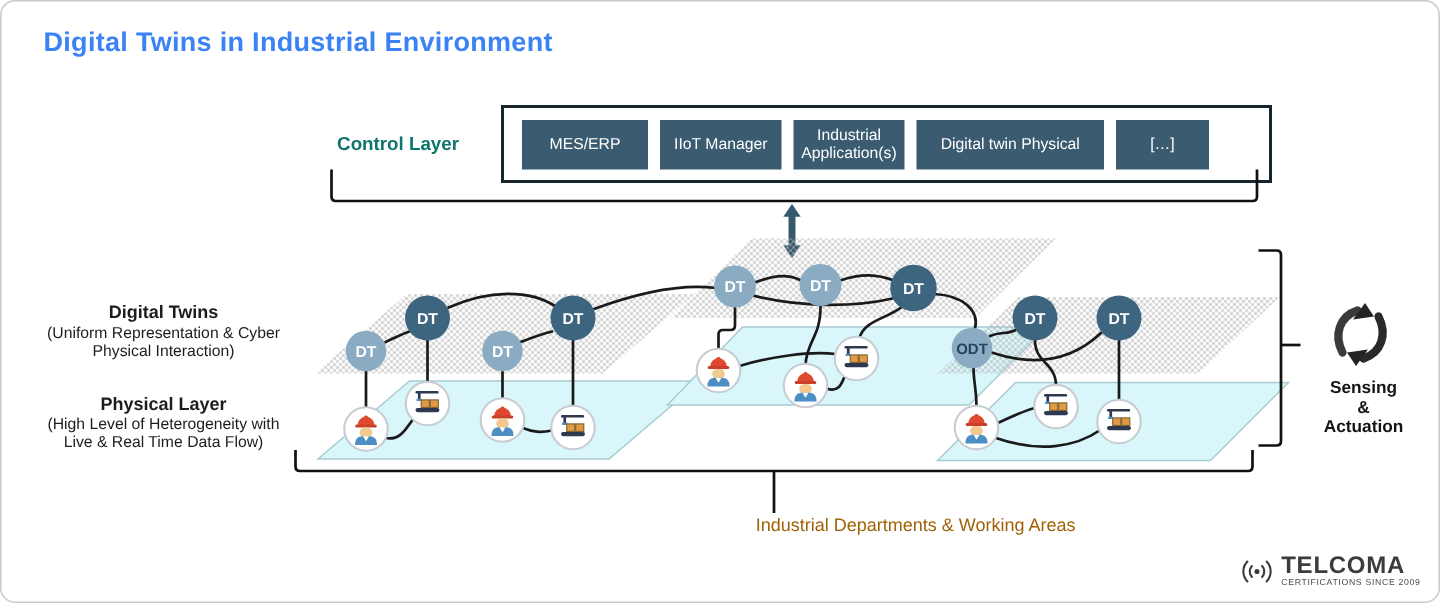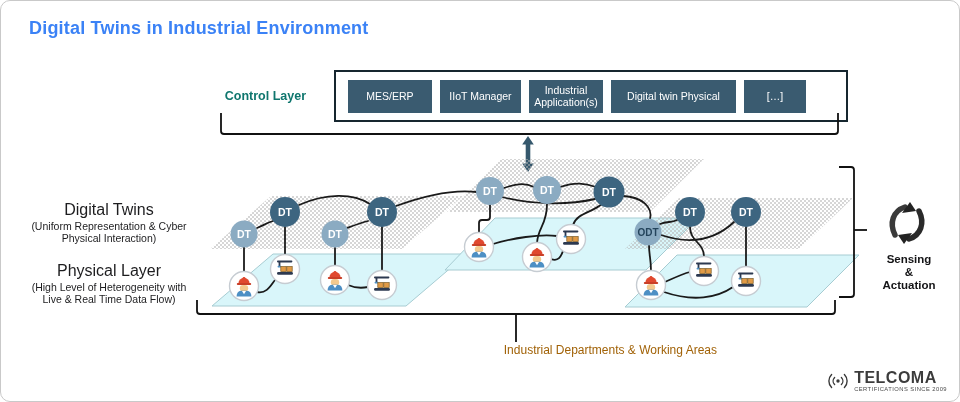--- a/index.html
+++ b/index.html
@@ -6,21 +6,21 @@
   body{width:960px;height:402px;position:relative;font-family:"Liberation Sans",sans-serif;overflow:hidden;}
   .canvas{position:absolute;inset:0;border:1px solid #c9c9c9;border-radius:10px;background:#ffffff;}
   .page-title{position:absolute;left:28px;top:17px;font-size:18px;font-weight:700;color:#3b82f6;letter-spacing:.2px;}
   .control-label{position:absolute;left:203px;top:88px;width:102px;text-align:right;font-size:12.5px;font-weight:700;color:#0f766e;}
   .control-box{position:absolute;left:314px;top:69px;width:514px;height:52px;border:2px solid #16262f;background:#fff;
     box-sizing:border-box;display:flex;align-items:center;gap:8px;padding-left:12px;margin-left:19px;}
   .cbtn{background:#3a5b70;color:#ffffff;font-size:10.5px;line-height:1.15;display:flex;align-items:center;justify-content:center;
     text-align:center;height:33px;box-sizing:border-box;padding:2px 3px;}
   .b1{width:84px}.b2{width:81px}.b3{width:74px}.b4{width:125px}.b5{width:62px}
   .side-label{position:absolute;left:8px;width:200px;text-align:center;color:#1d1d1f;}
-  .side-label .h{font-size:16px;font-weight:400;margin-bottom:1px;}
+  .side-label .h{font-size:12px;font-weight:700;margin-bottom:1px;}
   .side-label .s{font-size:10.5px;line-height:12px;}
   .dt-block{top:200px;} .ph-block{top:261px;}
   .bottom-label{position:absolute;left:316px;top:342px;width:400px;text-align:right;font-size:12px;font-weight:400;color:#a16207;}
   .sensing-label{position:absolute;left:866px;top:252px;width:84px;text-align:center;font-size:11.5px;font-weight:700;color:#141416;line-height:13px;}
   .diagram-svg{position:absolute;left:0;top:0;}
   .logo{position:absolute;right:12px;bottom:7px;display:flex;align-items:center;gap:3px;}
   .logo-text{display:flex;flex-direction:column;align-items:flex-start;}
   .logo-name{font-size:16px;font-weight:700;color:#3c3c3c;letter-spacing:.5px;line-height:15px;}
   .logo-tag{font-size:5.8px;color:#4a4a4a;letter-spacing:.45px;margin-top:1px;}
 </style>

